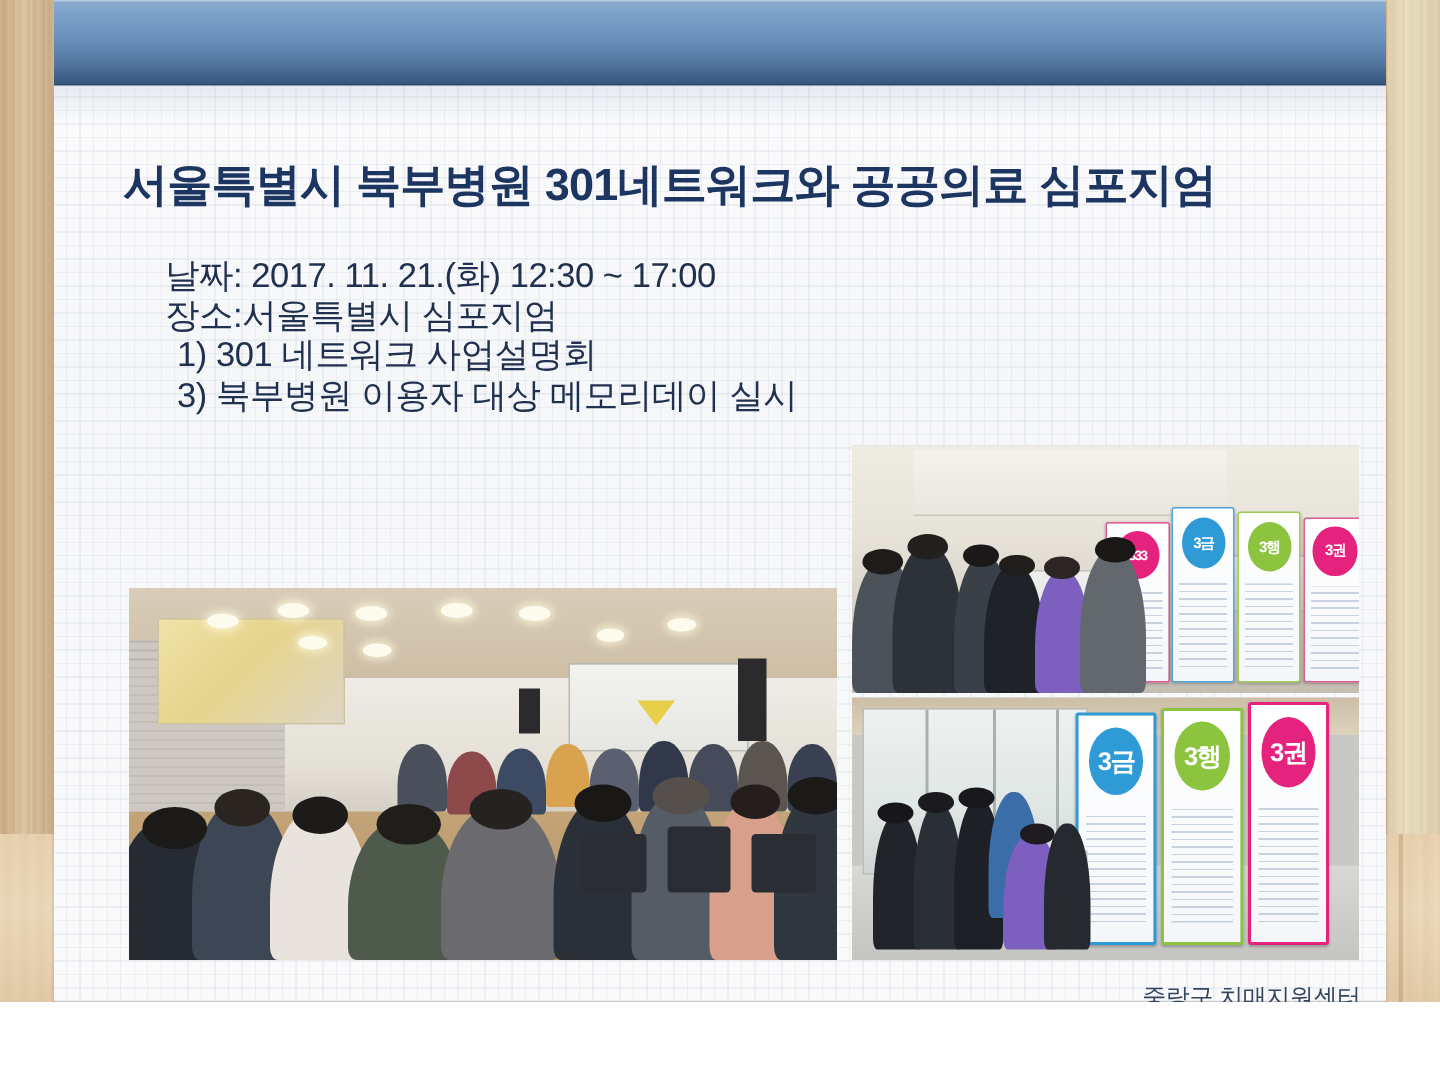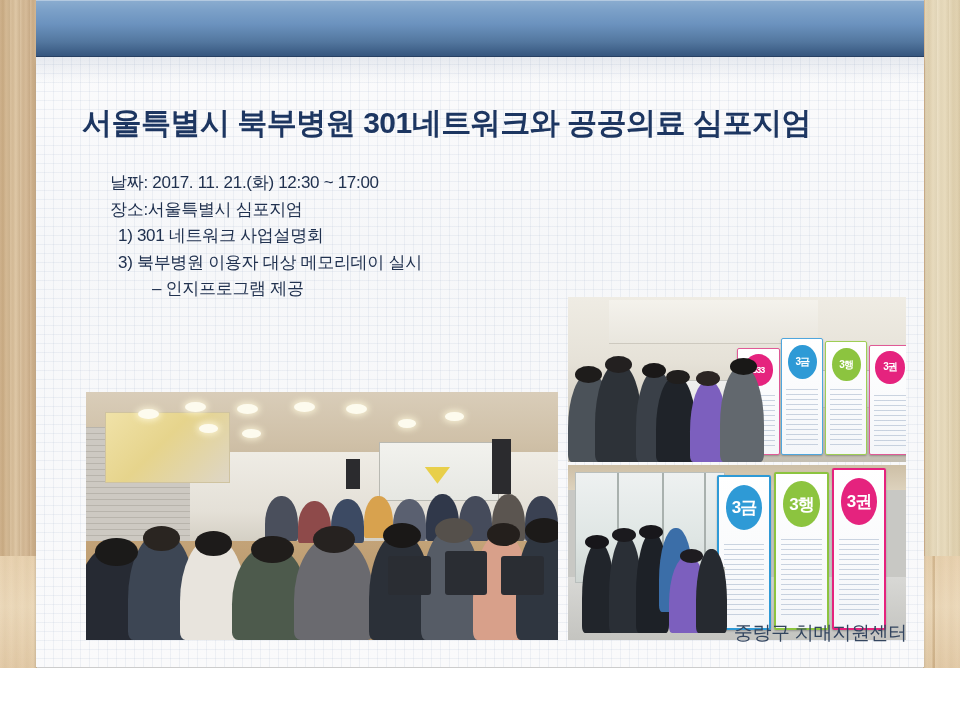--- a/index.html
+++ b/index.html
@@ -153,33 +153,33 @@
     letter-spacing: -0.5px;
     color: #1d3661;
     white-space: nowrap;
   }
 
   .body-text {
     position: absolute;
     left: 110px; top: 170px;
     width: 470px;
     color: #20314f;
-    font-size: 17px;
+    font-size: 23px;
     line-height: 26.5px;
     letter-spacing: -0.3px;
     white-space: nowrap;
   }
   .body-text .ln { display: block; }
   .body-text .ind1 { padding-left: 8px; }
   .body-text .ind2 { padding-left: 42px; }
 
   .footer {
     position: absolute;
-    right: 53px; top: 620px;
-    font-size: 19px;
+    right: 53px; top: 655px;
+    font-size: 16px;
     color: #33455f;
     letter-spacing: -0.3px;
     white-space: nowrap;
   }
 
   
   .photo {
     position: absolute;
     overflow: hidden;
     background: #c8c8c4;
@@ -307,21 +307,20 @@
     <div class="paper"></div>
   </div>
 
   <div class="title">서울특별시 북부병원 301네트워크와 공공의료 심포지엄</div>
 
   <div class="body-text">
     <span class="ln">날짜: 2017. 11. 21.(화) 12:30 ~ 17:00</span>
     <span class="ln">장소:서울특별시 심포지엄</span>
     <span class="ln ind1">1) 301 네트워크 사업설명회</span>
     <span class="ln ind1">3) 북부병원 이용자 대상 메모리데이 실시</span>
-    <span class="ln ind2">– 인지프로그램 제공</span>
   </div>
 
   <div class="photo" id="photo-seminar">
     <div class="hall-ceiling"></div>
     <div class="hall-back"></div>
     <div class="hall-floor"></div>
     <div class="stone-wall"></div>
     <div class="banner-yellow"></div>
     <div class="screen-proj"></div>
     <div class="spk" style="left:55%;top:27%;width:3%;height:12%;"></div>

